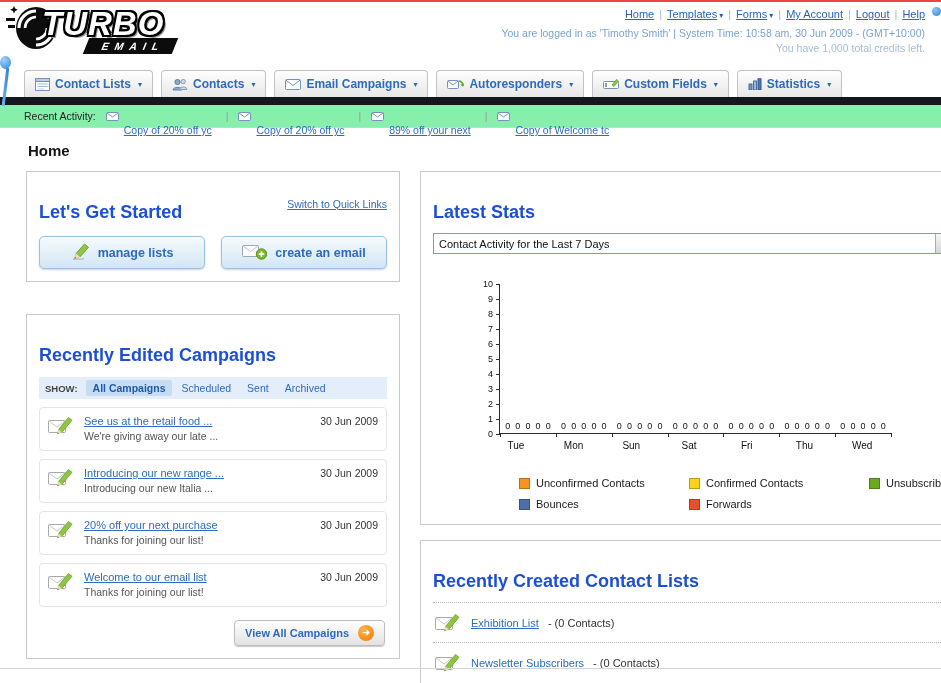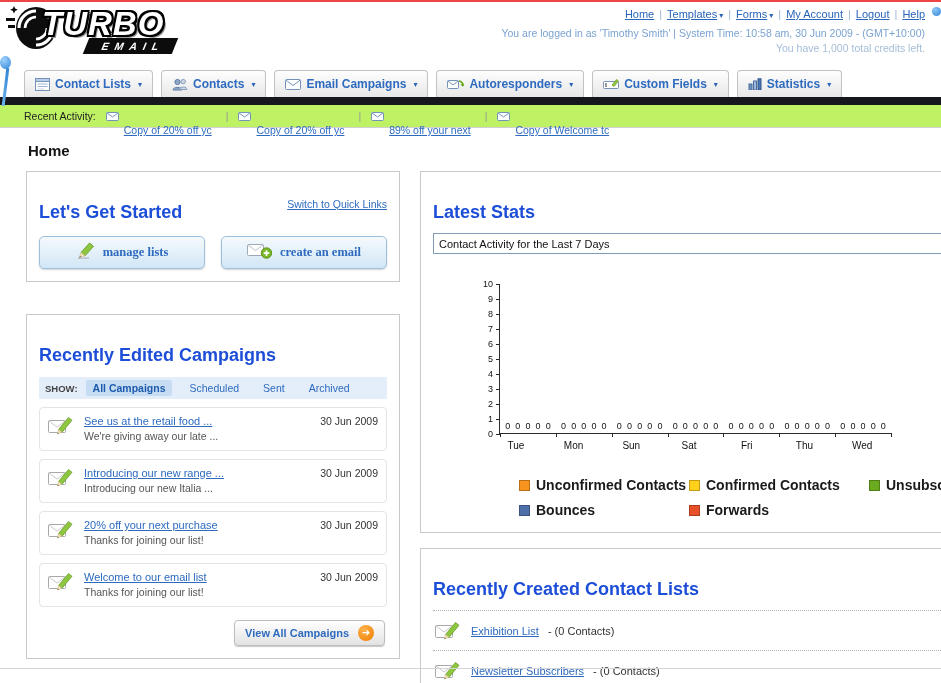--- a/index.html
+++ b/index.html
@@ -30,42 +30,42 @@
   .login-line { margin-top:7px; font-size:10.5px; color:#7ba3d0; }
   .credits-line { margin-top:3px; font-size:10.5px; color:#a4bdd8; }
 
   
   .tabs { display:flex; align-items:flex-end; gap:8px; padding-left:24px; height:33px; background:#fff; }
   .tab { display:flex; align-items:center; gap:5px; height:27px; padding:0 10px; border:1px solid #c2c2c2; border-bottom:none; border-radius:4px 4px 0 0; background:linear-gradient(#fefefe,#e7e7e7); color:#2e6bbf; font-weight:bold; font-size:12px; cursor:pointer; white-space:nowrap; }
   .tab-icon svg { display:block; }
   .dark-bar { height:8px; background:#16161e; }
 
   
-  .activity { display:flex; align-items:center; gap:10px; height:23px; background:#bef264; border-bottom:1px solid #d0d0d0; padding-left:24px; font-size:10.5px; color:#333; }
+  .activity { display:flex; align-items:center; gap:10px; height:23px; background:#86efac; border-bottom:1px solid #d0d0d0; padding-left:24px; font-size:10.5px; color:#333; }
   .activity-label { font-weight:normal; color:#222; }
   .activity-item { display:flex; align-items:center; gap:5px; cursor:pointer; }
   .activity-item:not(:last-child)::after { content:"|"; color:#999; margin-left:9px; }
   .act-label { color:#2e6bbf; text-decoration:underline;margin-top:28px; }
   .act-icon svg { display:block; }
 
   
   .main { padding:10px 26px 0 26px; }
   .page-title { font-size:15px; font-weight:bold; color:#151515; margin:4px 0 12px 2px; }
   .columns { display:flex; gap:20px; align-items:flex-start; }
   .col-left { flex:0 0 374px; width:374px; }
   .col-right { flex:1; }
   .panel { border:1px solid #c9c9c9; background:#fff; padding:12px; }
   .panel-head { display:flex; justify-content:space-between; align-items:center; }
   .panel-title { font-size:18px; font-weight:bold; color:#1d4ed8;margin-top:18px; }
   .quick-link { font-size:10.5px; }
 
   
   .gs-panel { margin-bottom:32px; }
   .gs-buttons { display:flex; gap:16px; margin-top:13px; }
-  .gs-btn { flex:1; height:33px; display:flex; align-items:center; justify-content:center; gap:8px; border:1px solid #9cc0dd; border-radius:5px; background:linear-gradient(#f5fafd,#d2e6f5); color:#2e6bbf; font-weight:bold; font-size:12.5px; box-shadow:0 1px 2px rgba(0,0,0,.18); cursor:pointer; font-family:Liberation Serif, serif; }
+  .gs-btn { flex:1; height:33px; display:flex; align-items:center; justify-content:center; gap:8px; border:1px solid #9cc0dd; border-radius:5px; background:linear-gradient(#f5fafd,#d2e6f5); color:#2e6bbf; font-weight:bold; font-size:12.5px; box-shadow:0 1px 2px rgba(0,0,0,.18); cursor:pointer; font-family:Liberation Sans, sans-serif; }
 
   
   .filter-bar { margin-top:11px; background:#e3eefa; display:flex; align-items:center; gap:4px; padding:3px 6px; }
   .show-label { font-size:9.5px; font-weight:bold; color:#444; margin-right:4px; }
   .filter { font-size:10.5px; color:#2e6bbf; padding:2px 7px; cursor:pointer; border-radius:2px; }
   .filter.active { background:#c6dcf2; color:#1d5aad; font-weight:bold; }
   .camp-item { display:flex; align-items:flex-start; gap:9px; padding:7px 8px 8px 8px; border:1px solid #e4e4e4; border-radius:4px; margin-top:8px; background:#fff; }
   .camp-icon svg { display:block; }
   .camp-text { flex:1; min-width:0; }
   .camp-title { font-size:11px; display:inline-block; }
@@ -90,21 +90,21 @@
   .cat { flex:1; position:relative; }
   .vals { position:absolute; bottom:2px; left:0; right:0; display:flex; justify-content:space-evenly; }
   .val { font-size:9px; color:#111; }
   .y-tickmark { position:absolute; left:-4px; width:4px; height:1px; background:#2b2b2b; }
   .x-tickmark { position:absolute; top:100%; width:1px; height:4px; background:#2b2b2b; }
   .x-labels { display:flex; margin-left:20px; margin-top:6px; width:404px; }
   .x-label { flex:1; text-align:center; font-size:10px; color:#111; }
   .legend { margin:26px 0 2px 52px; display:grid; grid-template-columns:170px 180px auto; row-gap:9px; }
   .legend-item { display:flex; align-items:center; gap:6px; }
   .legend-swatch { width:11px; height:11px; display:inline-block; border:1px solid rgba(0,0,0,.25); }
-  .legend-label { font-size:14px; color:#1a1a1a;font-weight:bold; }
+  .legend-label { font-size:11px; color:#1a1a1a; }
 
   
   .cl-items { margin-top:10px; }
   .cl-item { display:flex; align-items:center; gap:9px; padding:9px 2px; border-top:1px dotted #b5b5b5; font-size:11px; }
   .cl-detail { color:#333; }
   .cl-icon svg { display:block; }
   .see-all-row { display:flex; justify-content:flex-end; margin-top:16px; margin-bottom:2px; padding-right:2px; }
 
   .footer-line { position:absolute; left:0; right:0; bottom:14px; border-top:1px solid #d4d4d4; }
 </style>
@@ -289,21 +289,21 @@
             </button>
           </div>
         </div>
 
         <div class="panel">
           <div class="panel-head">
             <span class="panel-title">Recently Edited Campaigns</span>
           </div>
           <div class="filter-bar">
             <span class="show-label">SHOW:</span>
-            <span id="filters" style="display:flex;gap:10px;align-items:flex-start;">
+            <span id="filters" style="display:flex;gap:2px;align-items:flex-start;">
                 <span class="filter active">All Campaigns</span>
                 <span class="filter">Scheduled</span>
                 <span class="filter">Sent</span>
                 <span class="filter">Archived</span>
               </span>
           </div>
           <div id="camp-items">
               <div class="camp-item">
                 <span class="camp-icon">
                   <svg width="27" height="21" viewBox="0 0 27 21">

